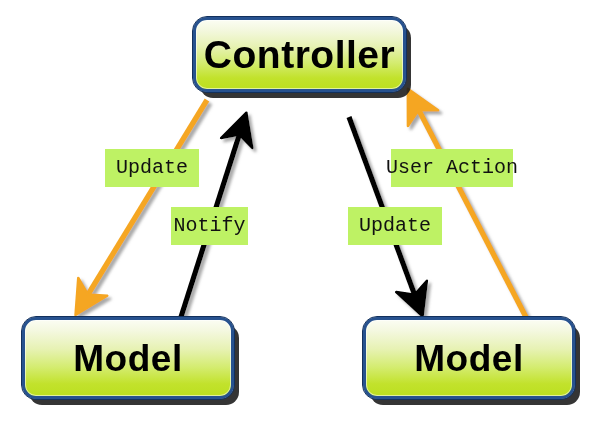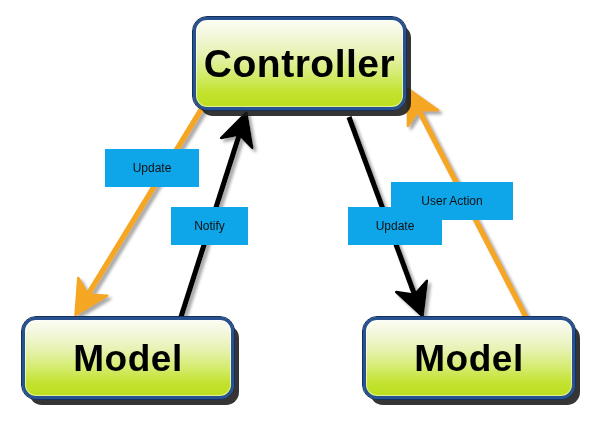--- a/index.html
+++ b/index.html
@@ -57,21 +57,21 @@
     color: #000000;
     letter-spacing: 0.5px;
     line-height: 1;
     user-select: none;
   }
 
   #node-controller {
     left: 193px;
     top: 17px;
     width: 213px;
-    height: 93px;
+    height: 75px;
     text-align: right;
   }
   #node-controller .node-label { font-size: 39px; }
 
   #node-model {
     left: 22px;
     top: 317px;
     width: 212px;
     height: 82px;
     align-items: center;
@@ -84,24 +84,24 @@
     width: 212px;
     height: 82px;
   }
   #node-view .node-label { font-size: 37px; }
 
   
   .edge-label {
     position: absolute;
     z-index: 5;
     box-sizing: border-box;
-    background: #0ea5e9;
+    background: #bef264;
     color: #111111;
-    font-family: Liberation Sans, sans-serif;
-    font-size: 12px;
+    font-family: Liberation Mono, monospace;
+    font-size: 20px;
     line-height: 1;
     display: flex;
     align-items: center;
     justify-content: center;
     white-space: nowrap;
     user-select: none;
   }
 
   #label-update-model {
     left: 105px;
@@ -113,21 +113,20 @@
     left: 171px;
     top: 207px;
     width: 77px;
     height: 38px;
   }
   #label-user-action {
     left: 391px;
     top: 149px;
     width: 122px;
     height: 38px;
-    margin-top: 33px;
   }
   #label-update-view {
     left: 348px;
     top: 207px;
     width: 94px;
     height: 38px;
   }
 </style>
 </head>
 <body>

